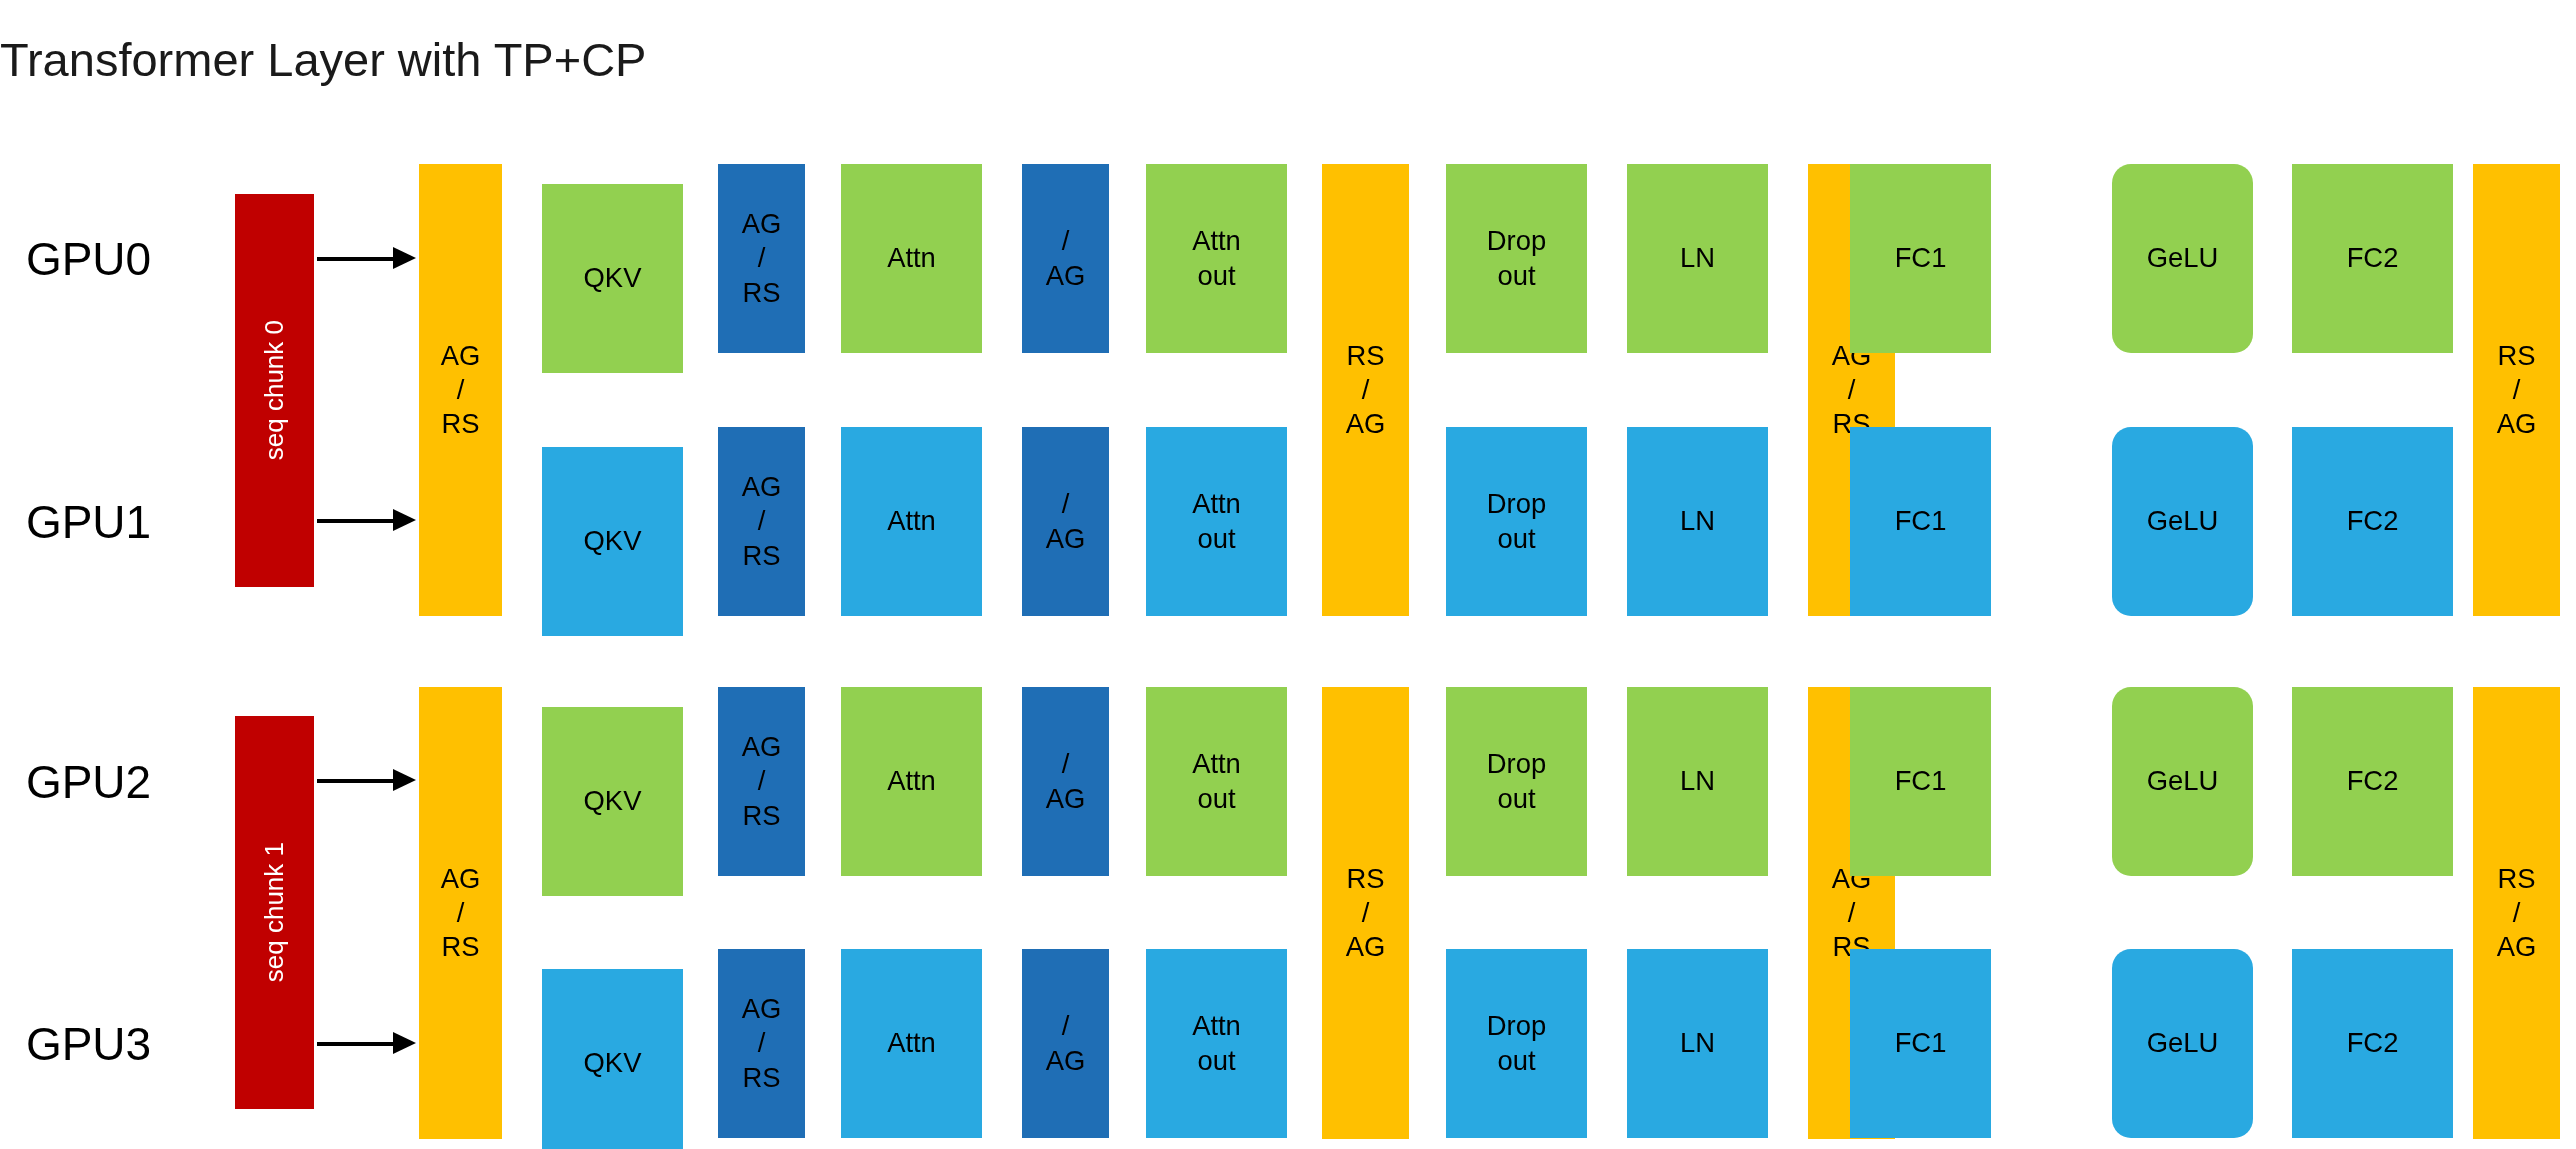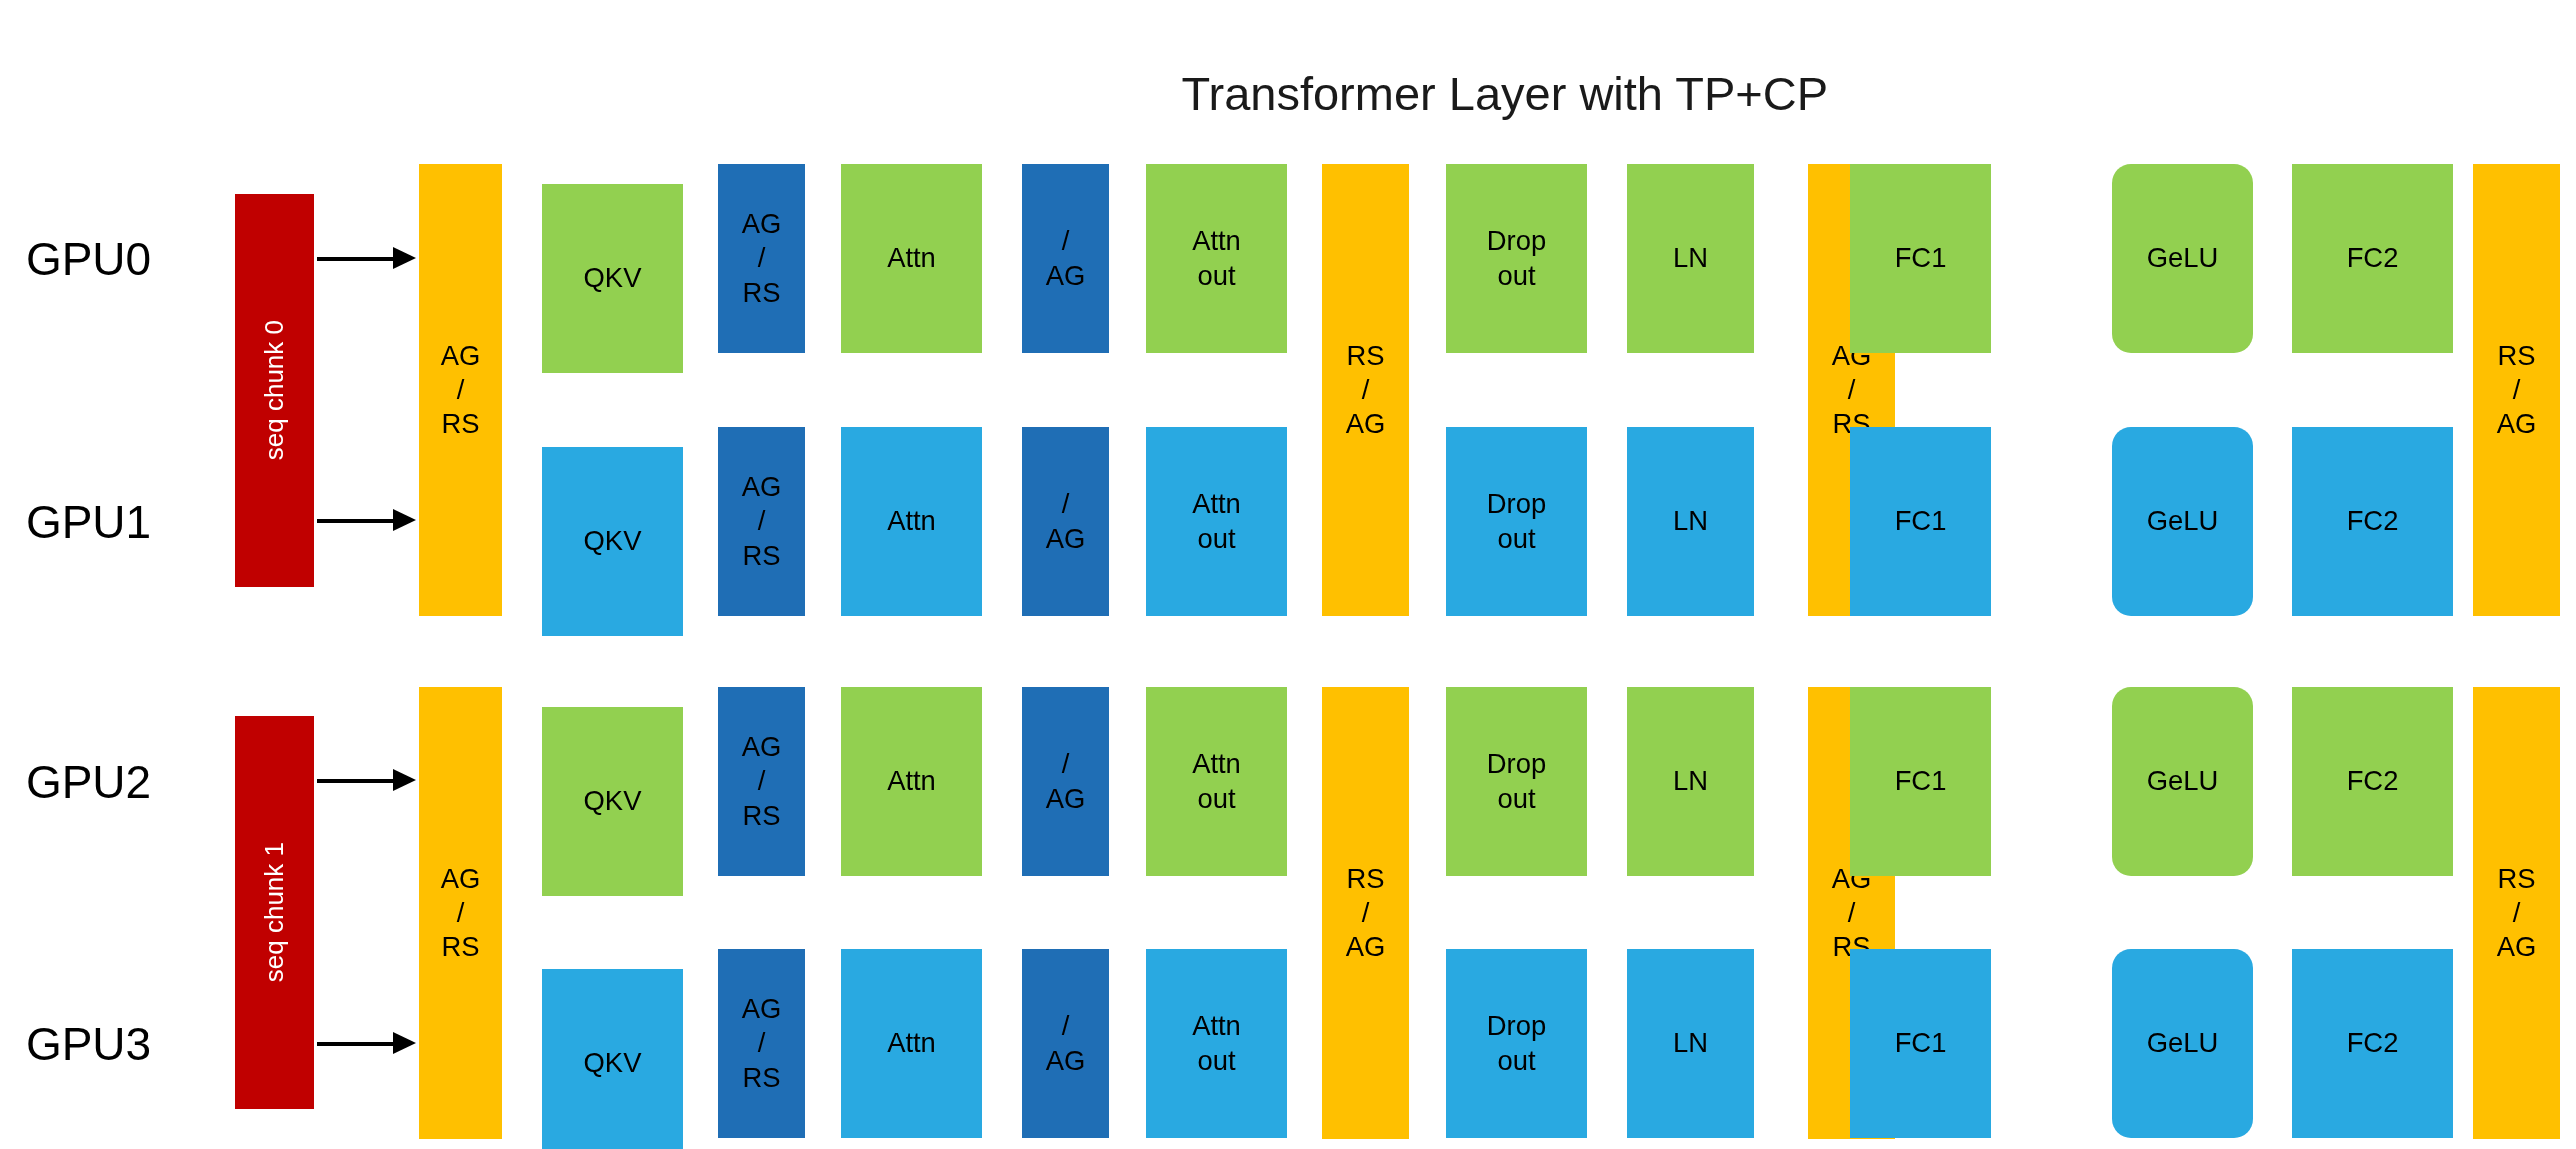--- a/index.html
+++ b/index.html
@@ -1,22 +1,22 @@
 <!DOCTYPE html>
 <html style="font-size:13.3px"><head>
 <meta charset="utf-8">
 <style>
   html,body{margin:0;padding:0;background:#ffffff;}
   body{
     width:2576px;height:1150px;position:relative;overflow:hidden;
     font-family:"Liberation Sans", sans-serif;color:#000;
   }
   .title{
-    position:absolute;left:0;top:32px;width:1828px;text-align:right;
-    font-size:47px;color:#1a1a1a;margin-top:34px;
+    position:absolute;left:0;top:32px;width:1828px;text-align:left;
+    font-size:47px;color:#1a1a1a;
   }
   .block{
     position:absolute;display:flex;align-items:center;justify-content:center;
     text-align:center;white-space:pre-line;font-size:27.4px;line-height:1.25;
   }
   .green{background:#92D050;}
   .blue{background:#29A9E1;}
   .dark{background:#1F6EB5;}
   .orange{background:#FFC000;}
   .seq-bar{
@@ -31,21 +31,21 @@
   .c1{left:419px;width:83px;}
   .c2{left:1322px;width:87px;}
   .c3{left:1808px;width:87px;}
   .c4{left:2473px;width:87px;}
   .col-qkv{left:542px;width:141px;margin-top:20px;}
   .col-d1{left:718px;width:87px;}
   .col-attn{left:841px;width:141px;}
   .col-d2{left:1022px;width:87px;}
   .col-attnout{left:1146px;width:141px;}
   .col-drop{left:1446px;width:141px;}
-  .col-ln{left:1627px;width:127px;}
+  .col-ln{left:1627px;width:141px;}
   .col-fc1{left:1850px;width:141px;}
   .col-gelu{left:2112px;width:141px;border-radius:19px;}
   .col-fc2{left:2292px;width:161px;}
   
   .g1 .r1{top:164px;height:189px;}
   .g1 .r2{top:427px;height:189px;}
   .g2 .r1{top:687px;height:189px;}
   .g2 .r2{top:949px;height:189px;}
   .g1 .comm{top:164px;height:452px;}
   .g2 .comm{top:687px;height:452px;}

